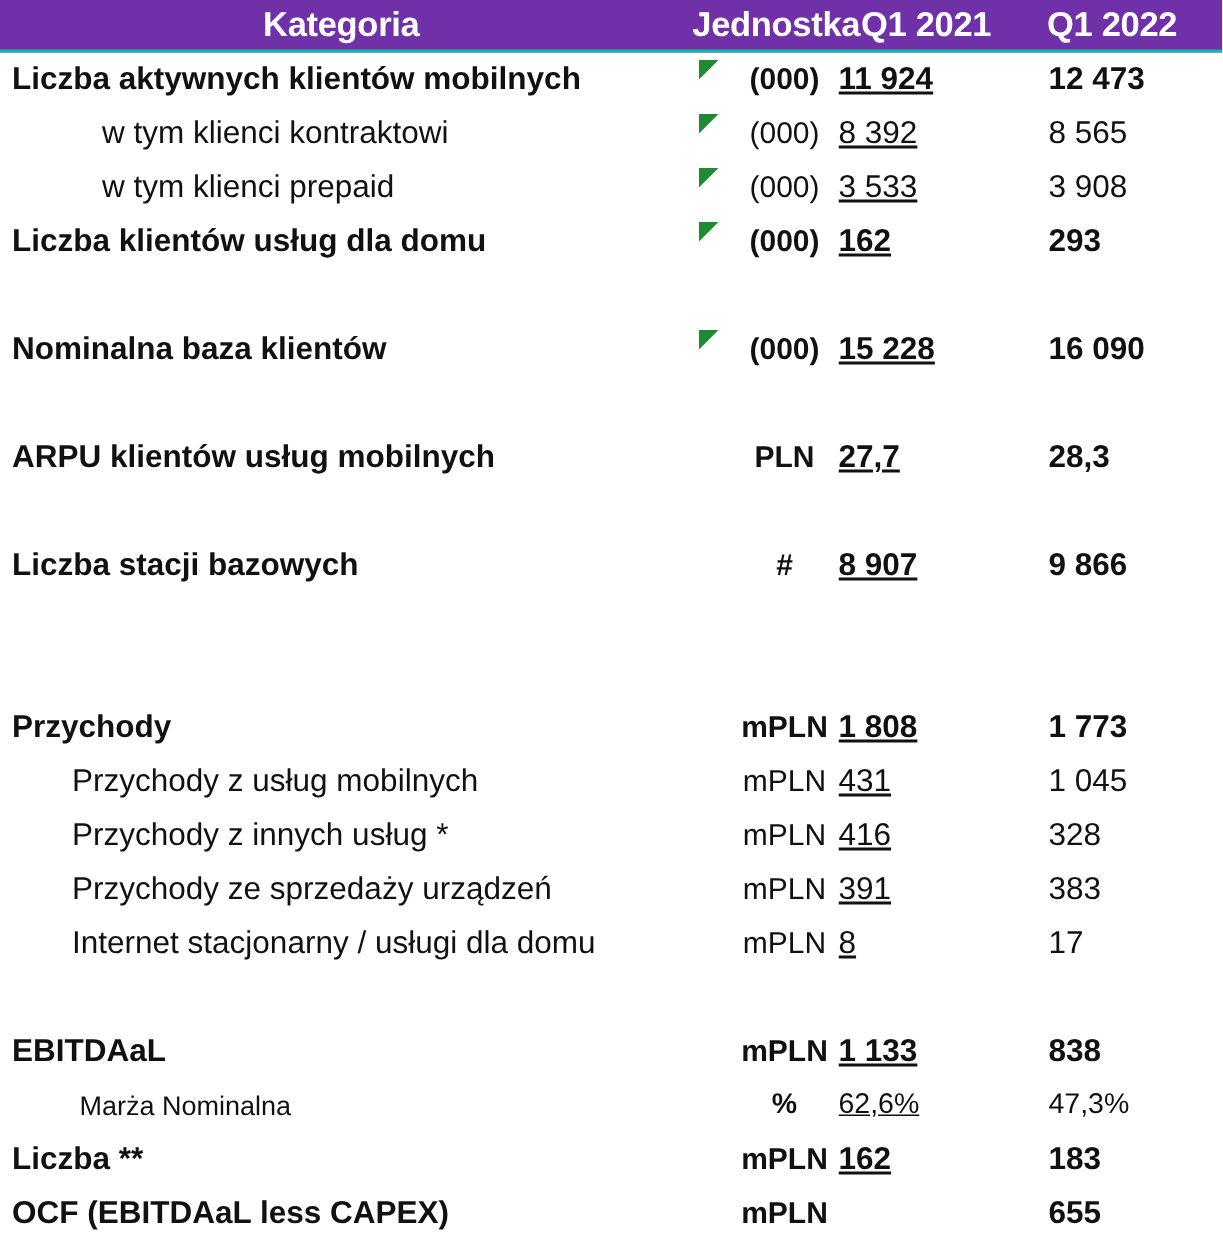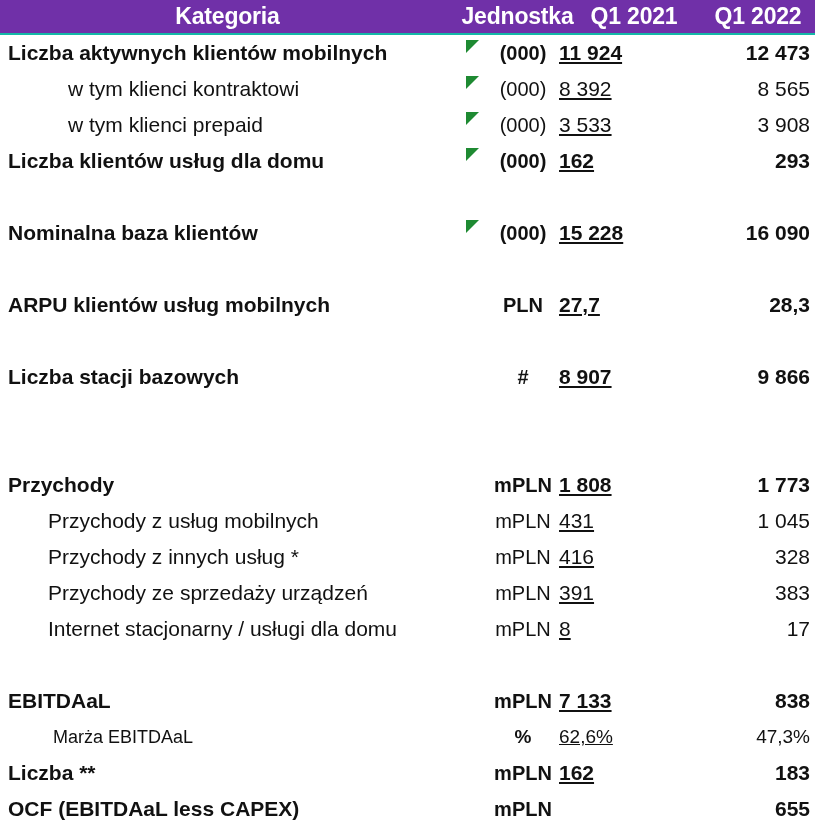--- a/index.html
+++ b/index.html
@@ -46,21 +46,20 @@
     text-align: center;
   }
   .h-jednostka {
     left: 455px;
     width: 125px;
     text-align: center;
     font-size: 19px;
   }
   .h-q1 {
     width: 120px;
-    text-align: center;
   }
   .h-q1a { left: 574px; }
   .h-q1b { left: 698px; }
 
   
   .tbody {
     position: relative;
   }
   .row {
     position: relative;
@@ -95,21 +94,21 @@
   .c-v1 {
     left: 559px;
     width: 111px;
     text-align: left;
     font-size: 21px;
     text-decoration: underline;
   }
   .c-v2 {
     left: 699px;
     width: 111px;
-    text-align: right;
+    text-align: left;
     font-size: 21px;
   }
 
   
   .row.lvl-main .c-label,
   .row.lvl-main .c-unit,
   .row.lvl-main .c-v1,
   .row.lvl-main .c-v2 { font-weight: bold; }
 
   .row.lvl-sub .c-label { padding-left: 60px; width: 390px; font-weight: normal; }
@@ -250,25 +249,25 @@
       <div class="row lvl-sub2">
         <div class="cell c-label">Internet stacjonarny / usługi dla domu</div>
         <div class="cell c-unit">mPLN</div>
         <div class="cell c-v1">8</div>
         <div class="cell c-v2">17</div>
       </div>
       <div class="row lvl-spacer spacer"></div>
       <div class="row lvl-main">
         <div class="cell c-label">EBITDAaL</div>
         <div class="cell c-unit">mPLN</div>
-        <div class="cell c-v1">7 133</div>
+        <div class="cell c-v1">1 133</div>
         <div class="cell c-v2">838</div>
       </div>
       <div class="row lvl-note">
-        <div class="cell c-label">Marża EBITDAaL</div>
+        <div class="cell c-label">Marża Nominalna</div>
         <div class="cell c-unit">%</div>
         <div class="cell c-v1">62,6%</div>
         <div class="cell c-v2">47,3%</div>
       </div>
       <div class="row lvl-main">
         <div class="cell c-label">Liczba **</div>
         <div class="cell c-unit">mPLN</div>
         <div class="cell c-v1">162</div>
         <div class="cell c-v2">183</div>
       </div>

